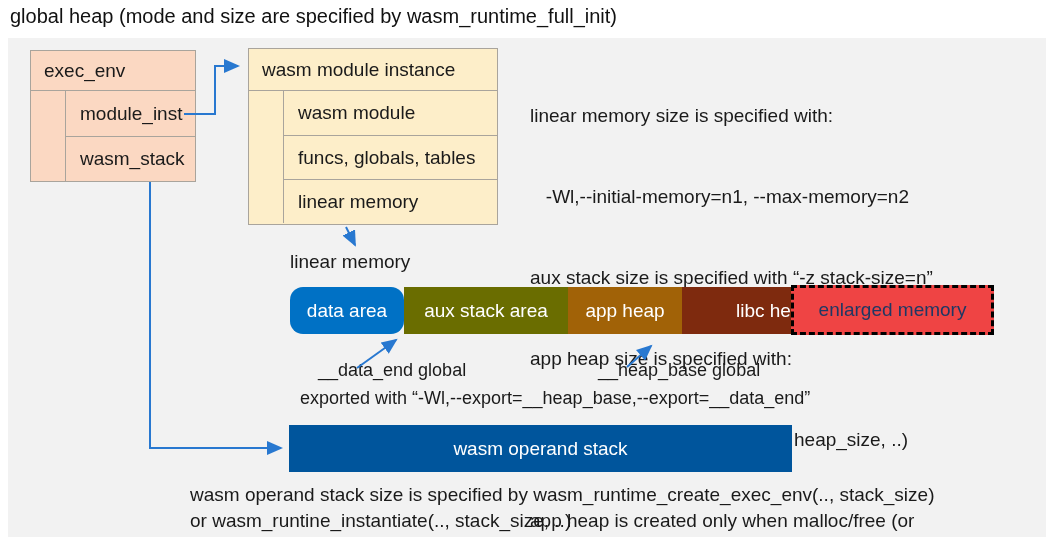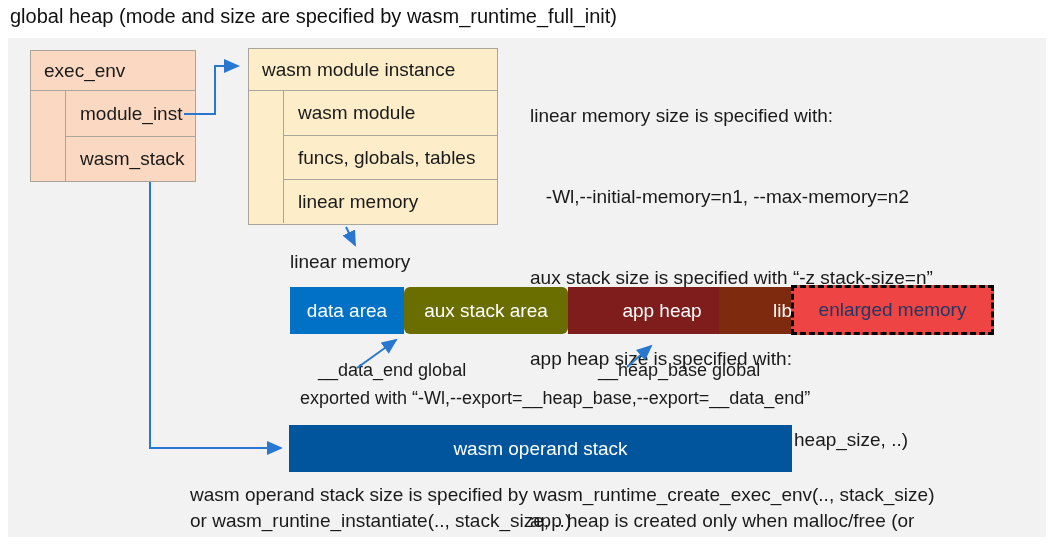--- a/index.html
+++ b/index.html
@@ -22,21 +22,21 @@
   .inst{left:248px;top:48px;width:250px;height:177px;}
   .inst .box-header{height:42px;}
   .inst .strip{width:26px;}
   .inst .row{height:44px;}
   
   .notes{left:530px;top:48px;font-size:19px;line-height:27px;white-space:pre;}
   
   .lm-label{left:290px;top:251px;font-size:19px;}
   .bar{left:290px;top:287px;height:47px;display:flex;}
   .seg{display:flex;align-items:center;justify-content:center;color:#ffffff;font-size:19px;}
-  .seg1{width:114px;}.seg2{width:164px;border-radius:6px;}.seg3{width:114px;}.seg4{width:108px;padding-left:38px;}
+  .seg1{width:114px;}.seg2{width:164px;}.seg3{width:114px;}.seg4{width:108px;padding-left:38px;}
   .enlarged{left:791px;top:285px;width:197px;height:44px;border:3px dashed #000;background:#ef4444;
             display:flex;align-items:center;justify-content:center;font-size:19px;}
   
   .ann{font-size:18px;}
   .ann-dataend{left:318px;top:360px;}
   .ann-heapbase{left:598px;top:360px;}
   .ann-exported{left:300px;top:388px;}
   
   .opbar{left:289px;top:425px;width:503px;height:47px;display:flex;align-items:center;justify-content:center;
          color:#ffffff;font-size:19px;}
@@ -77,23 +77,23 @@
   <div>   -Wl,--initial-memory=n1, --max-memory=n2</div>
   <div>aux stack size is specified with “-z stack-size=n”</div>
   <div>app heap size is specified with:</div>
   <div>   wasm_runtime_instantiate(.., heap_size, ..)</div>
   <div>app heap is created only when malloc/free (or</div>
   
 </div>
 
 <div class="abs lm-label">linear memory</div>
 <div class="abs bar">
-  <div class="seg seg1" style="background-color: rgb(0, 113, 197);">data area</div>
+  <div class="seg seg1" style="background-color: rgb(0, 113, 197); border-radius: 13px;">data area</div>
   <div class="seg seg2" style="background-color: rgb(106, 109, 0);">aux stack area</div>
-  <div class="seg seg3" style="background-color: #7f1d1d; padding-left: 37px;">app heap</div>
+  <div class="seg seg3" style="background-color: #a16207;">app heap</div>
   <div class="seg seg4" style="background-color: rgb(126, 42, 14);">libc heap</div>
 </div>
 <div class="abs enlarged" style="color: rgb(31, 56, 100);">enlarged memory</div>
 
 <div class="abs ann ann-dataend">__data_end global</div>
 <div class="abs ann ann-heapbase">__heap_base global</div>
 <div class="abs ann ann-exported">exported with “-Wl,--export=__heap_base,--export=__data_end”</div>
 
 <div class="abs opbar" style="background-color: rgb(0, 85, 156);">wasm operand stack</div>
 <div class="abs bottom-notes">

